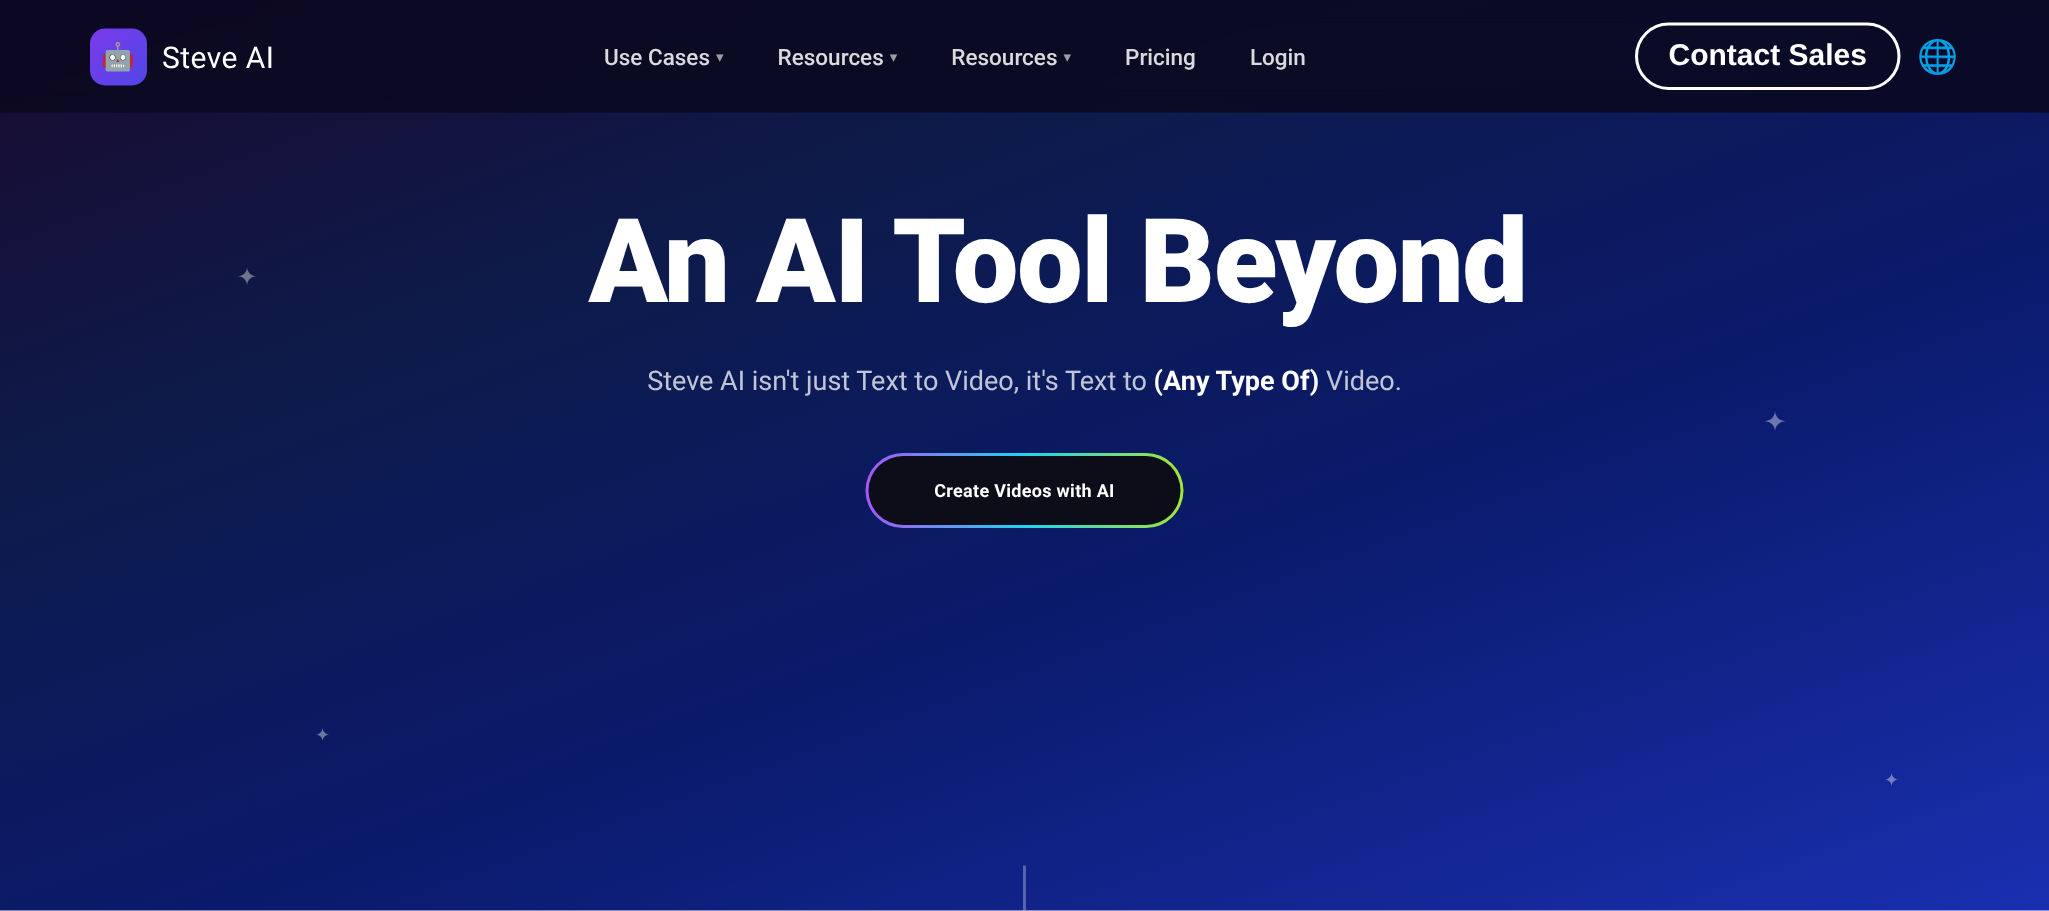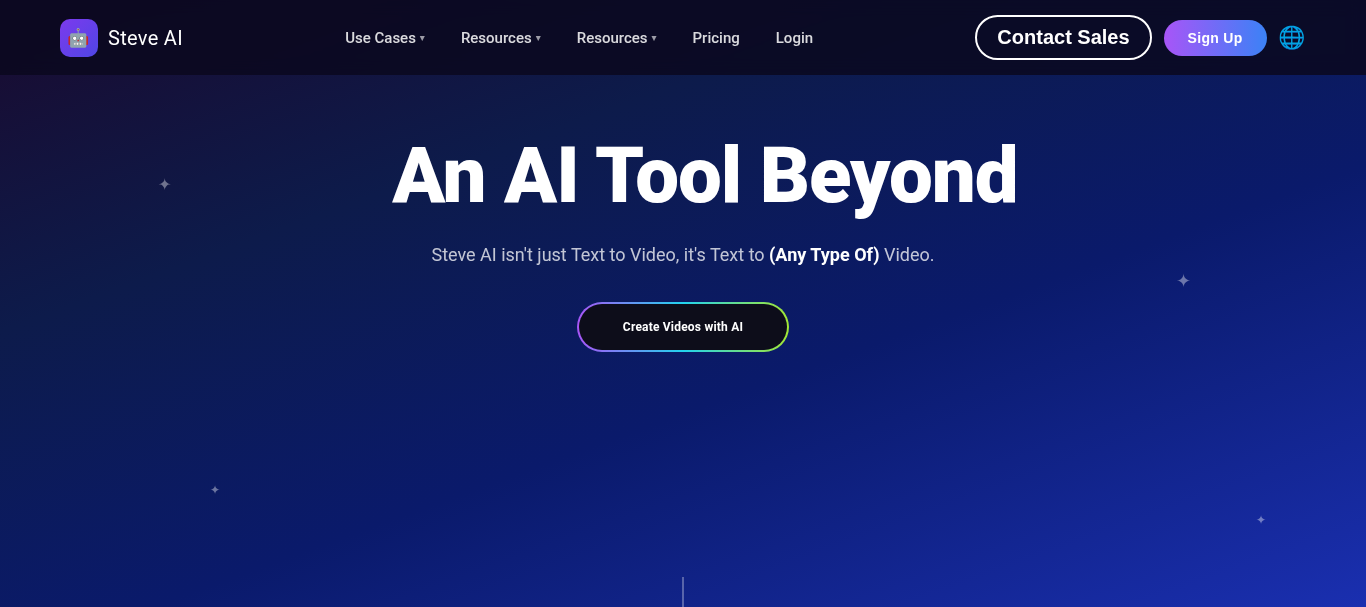--- a/index.html
+++ b/index.html
@@ -240,21 +240,20 @@
       <span class="nav-item">
         <span>Pricing</span>
       </span>
       <span class="nav-item">
         <span>Login</span>
       </span>
     </div>
 
     <div class="nav-actions">
       <button class="btn-contact">Contact Sales</button>
-      <button class="btn-signup">Sign Up</button>
       <span class="globe-icon">🌐</span>
     </div>
 
   </nav>
 
   <section class="hero">
 
     <h1 class="hero-title">
       <span>An AI Tool Beyond</span><br>
     </h1>

